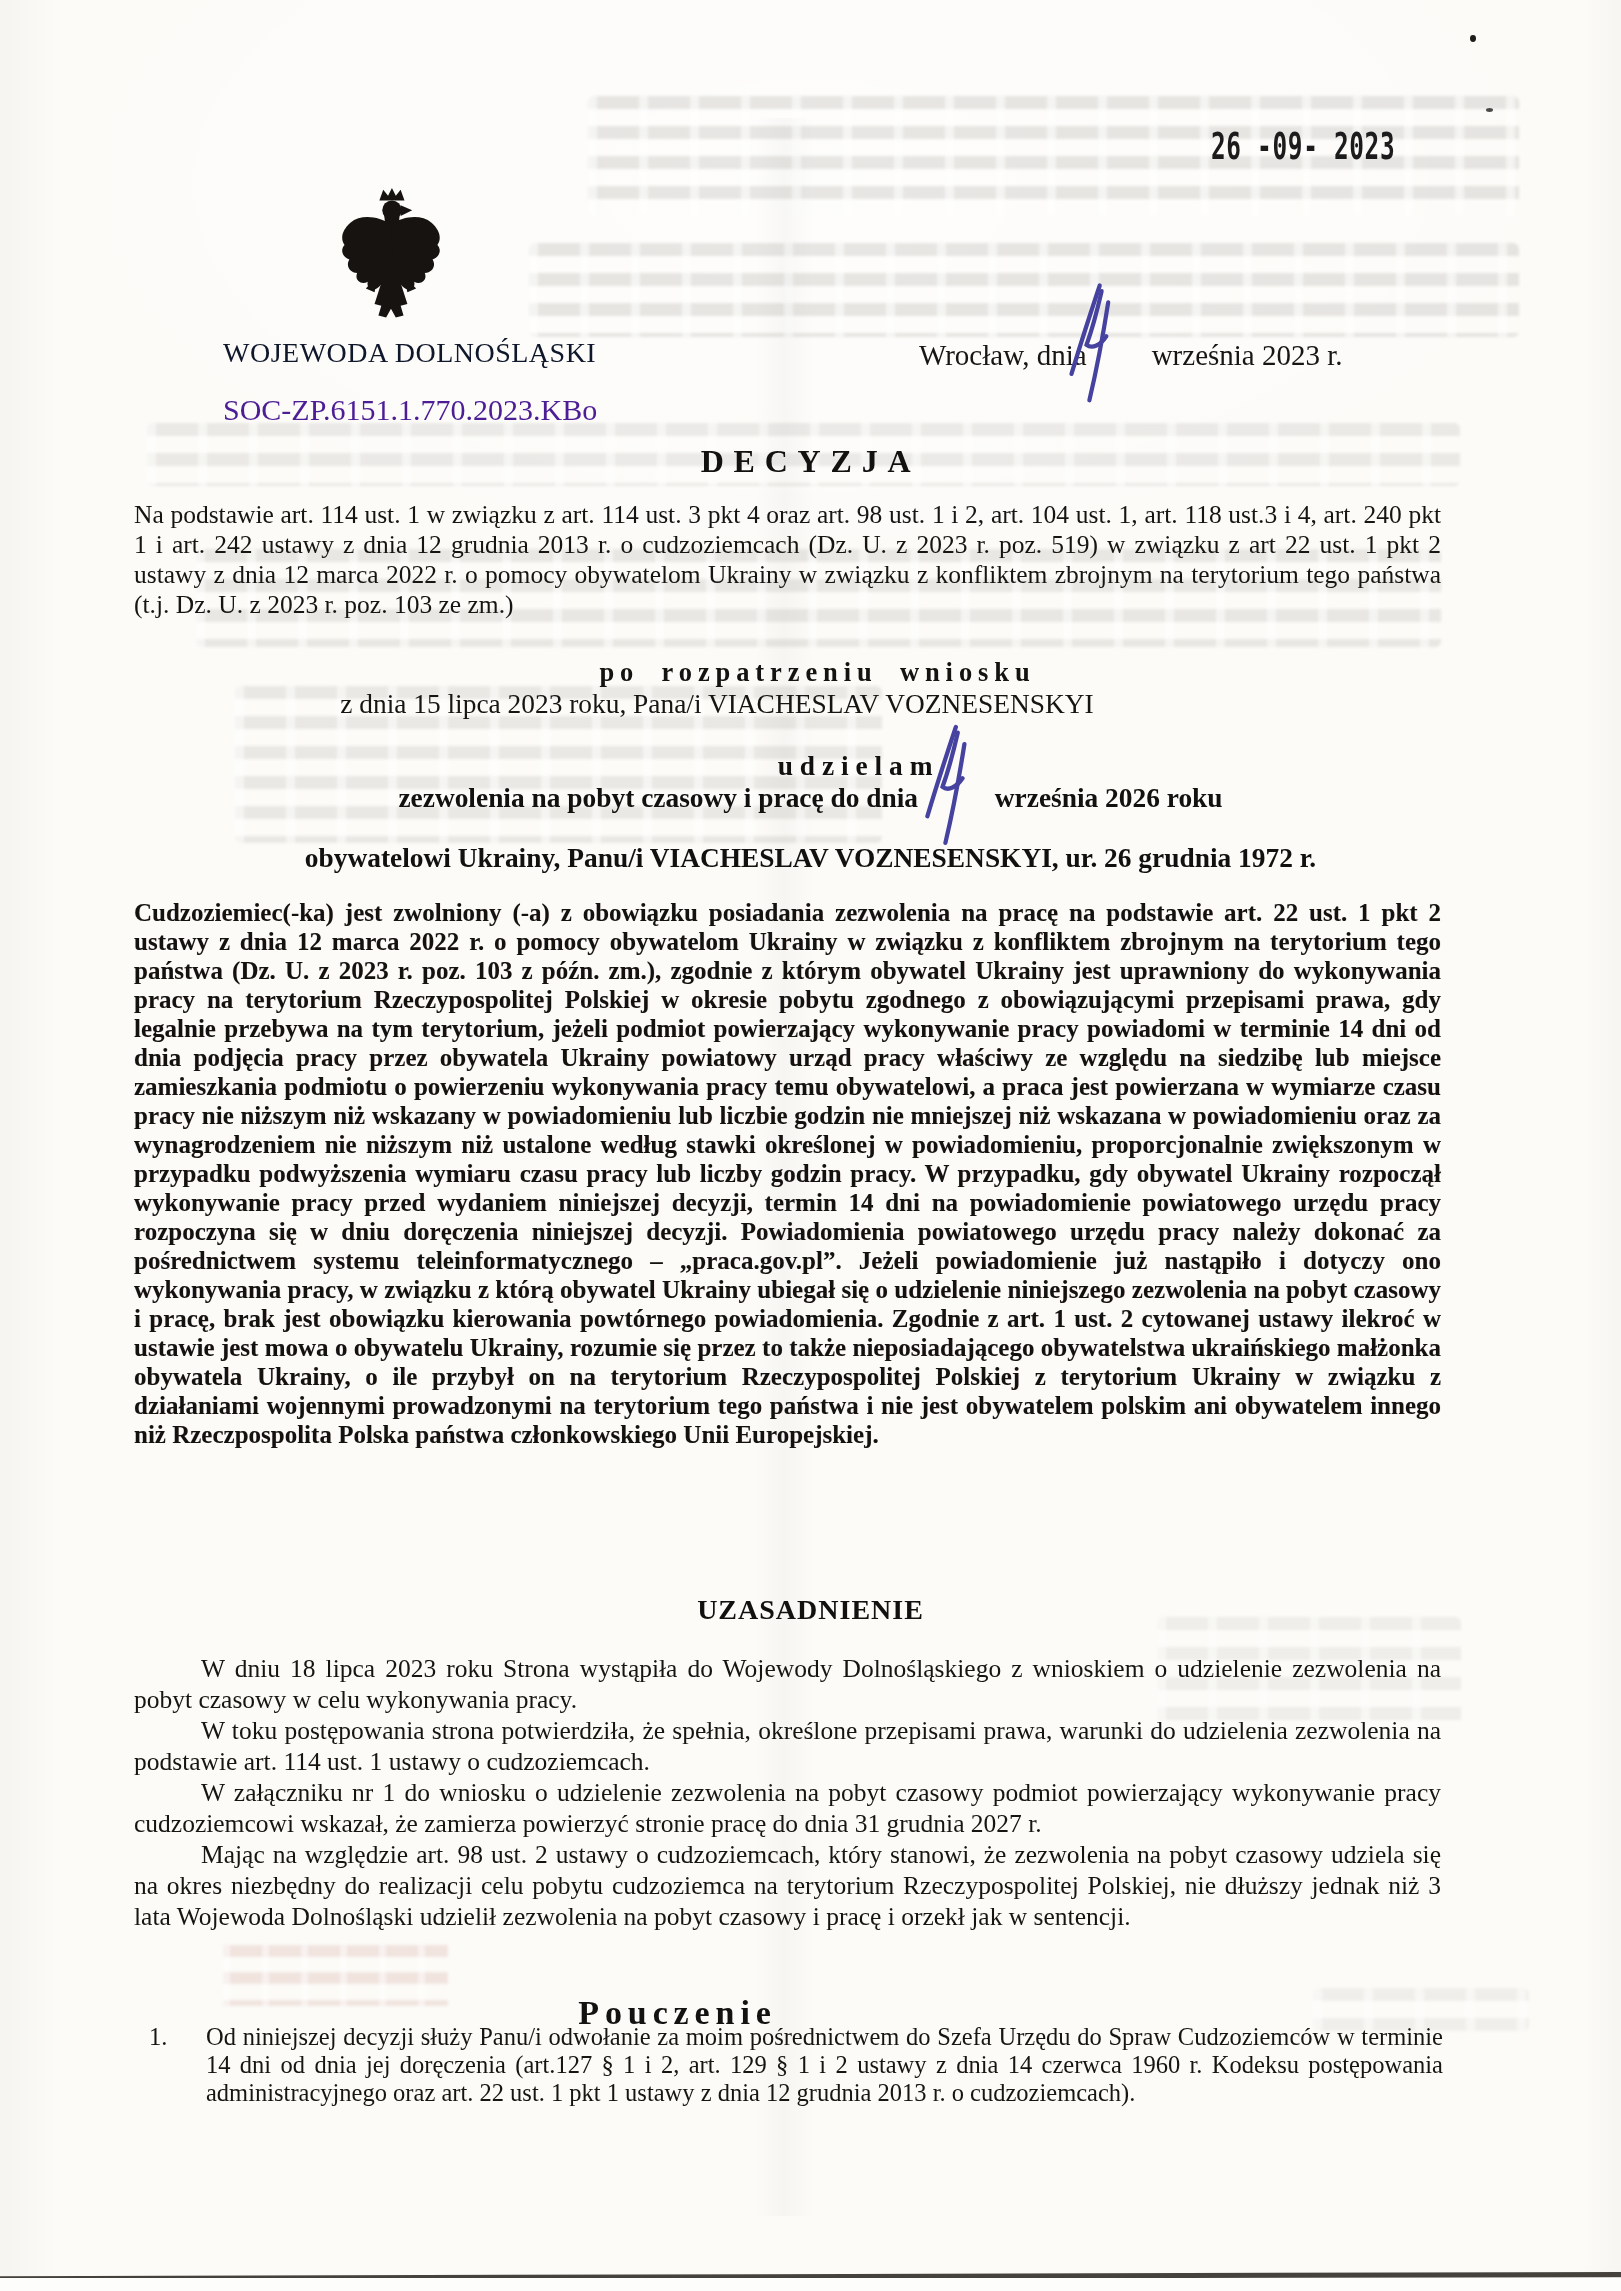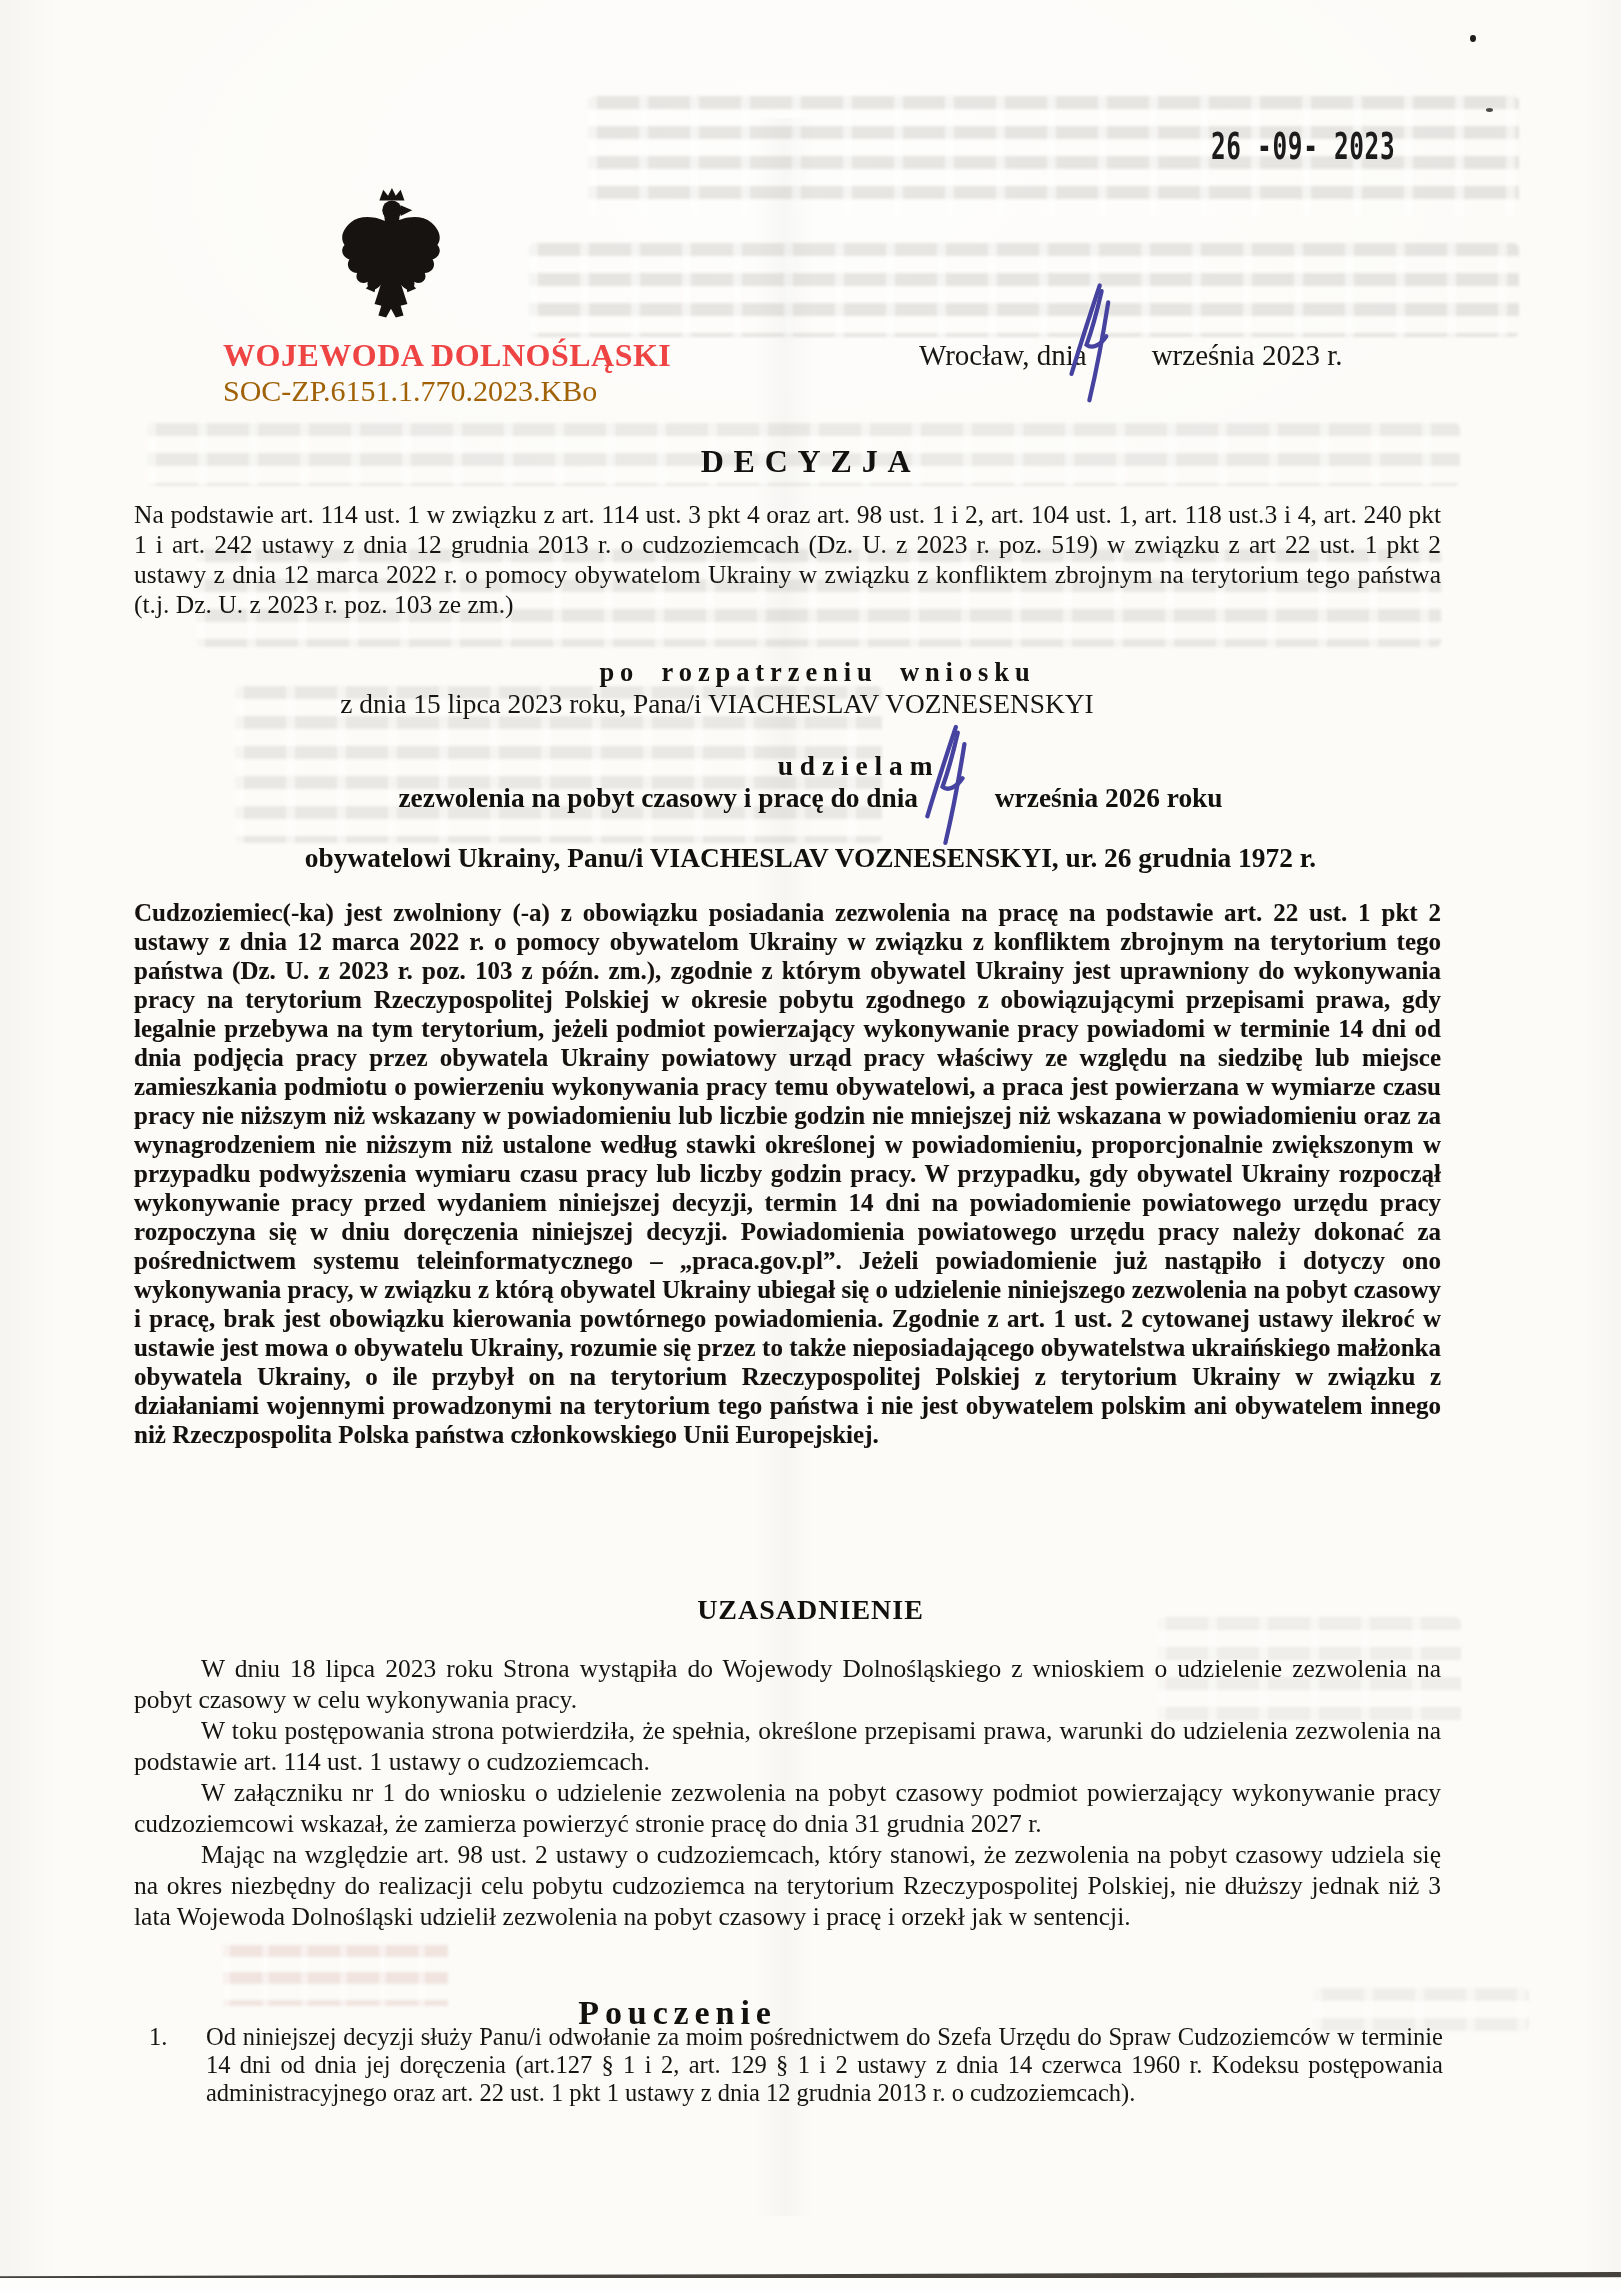--- a/index.html
+++ b/index.html
@@ -22,22 +22,22 @@
 
   
   .stamp{
     left:1211px;top:125px;width:255px;height:49px;
     font-family:"DejaVu Sans Mono","Liberation Mono",monospace;
     font-weight:700;font-size:37px;letter-spacing:1px;color:#1c1c1c;
     transform:scaleX(0.66);transform-origin:left top;white-space:nowrap;
   }
   .eagle{left:331px;top:186px;width:118px;height:145px;}
   .authority-block{left:223px;top:337px;width:549px;}
-  .authority{font-weight:700;font-size:32px;letter-spacing:0.5px;color:#ef4444;white-space:nowrap;}
-  .case-number{font-weight:400;font-size:30px;margin-top:0;color:#a16207;white-space:nowrap;}
+  .authority{font-weight:400;font-size:28px;letter-spacing:0.5px;color:#0f172a;white-space:nowrap;}
+  .case-number{font-weight:400;font-size:30px;margin-top:24px;color:#4c1d95;white-space:nowrap;}
   .date-line{
     left:919px;top:339px;width:510px;font-size:29px;color:#181613;
     display:flex;align-items:baseline;white-space:nowrap;
   }
   .date-gap{display:inline-block;width:65px;}
 
   
   .doc-title{
     left:0;top:443px;width:1621px;text-align:center;
     font-weight:700;font-size:32px;letter-spacing:9.8px;color:#121110;

